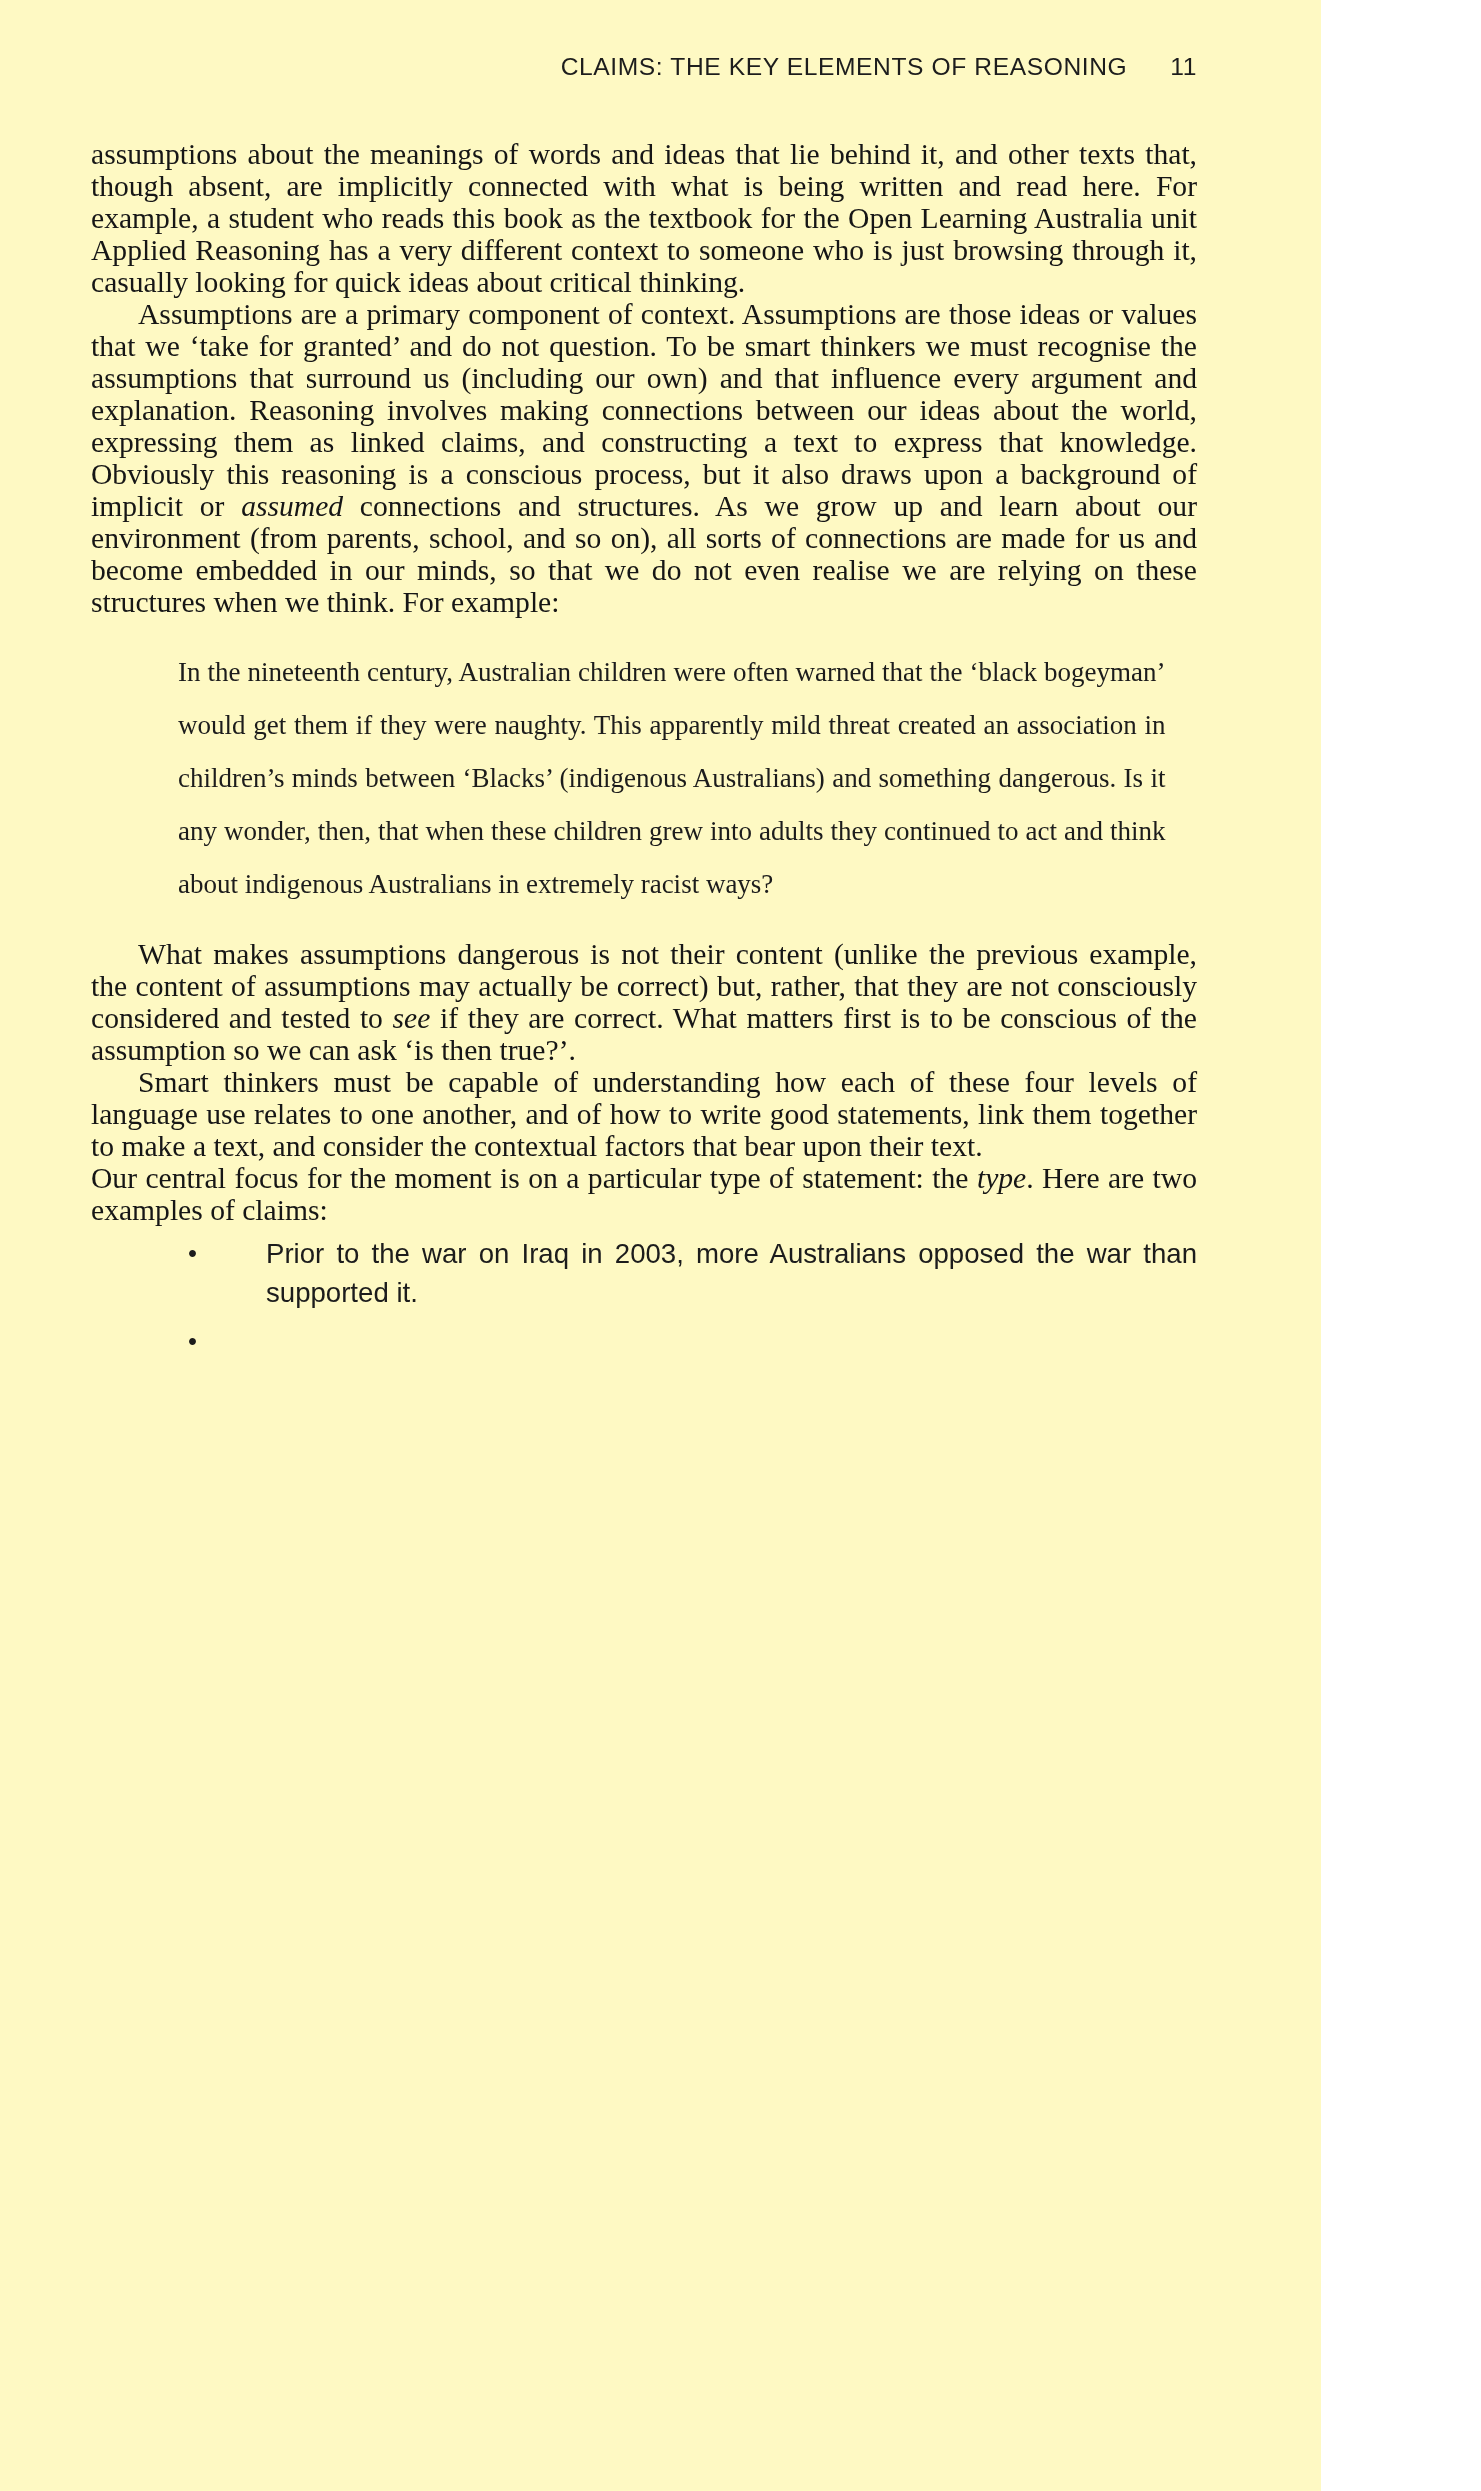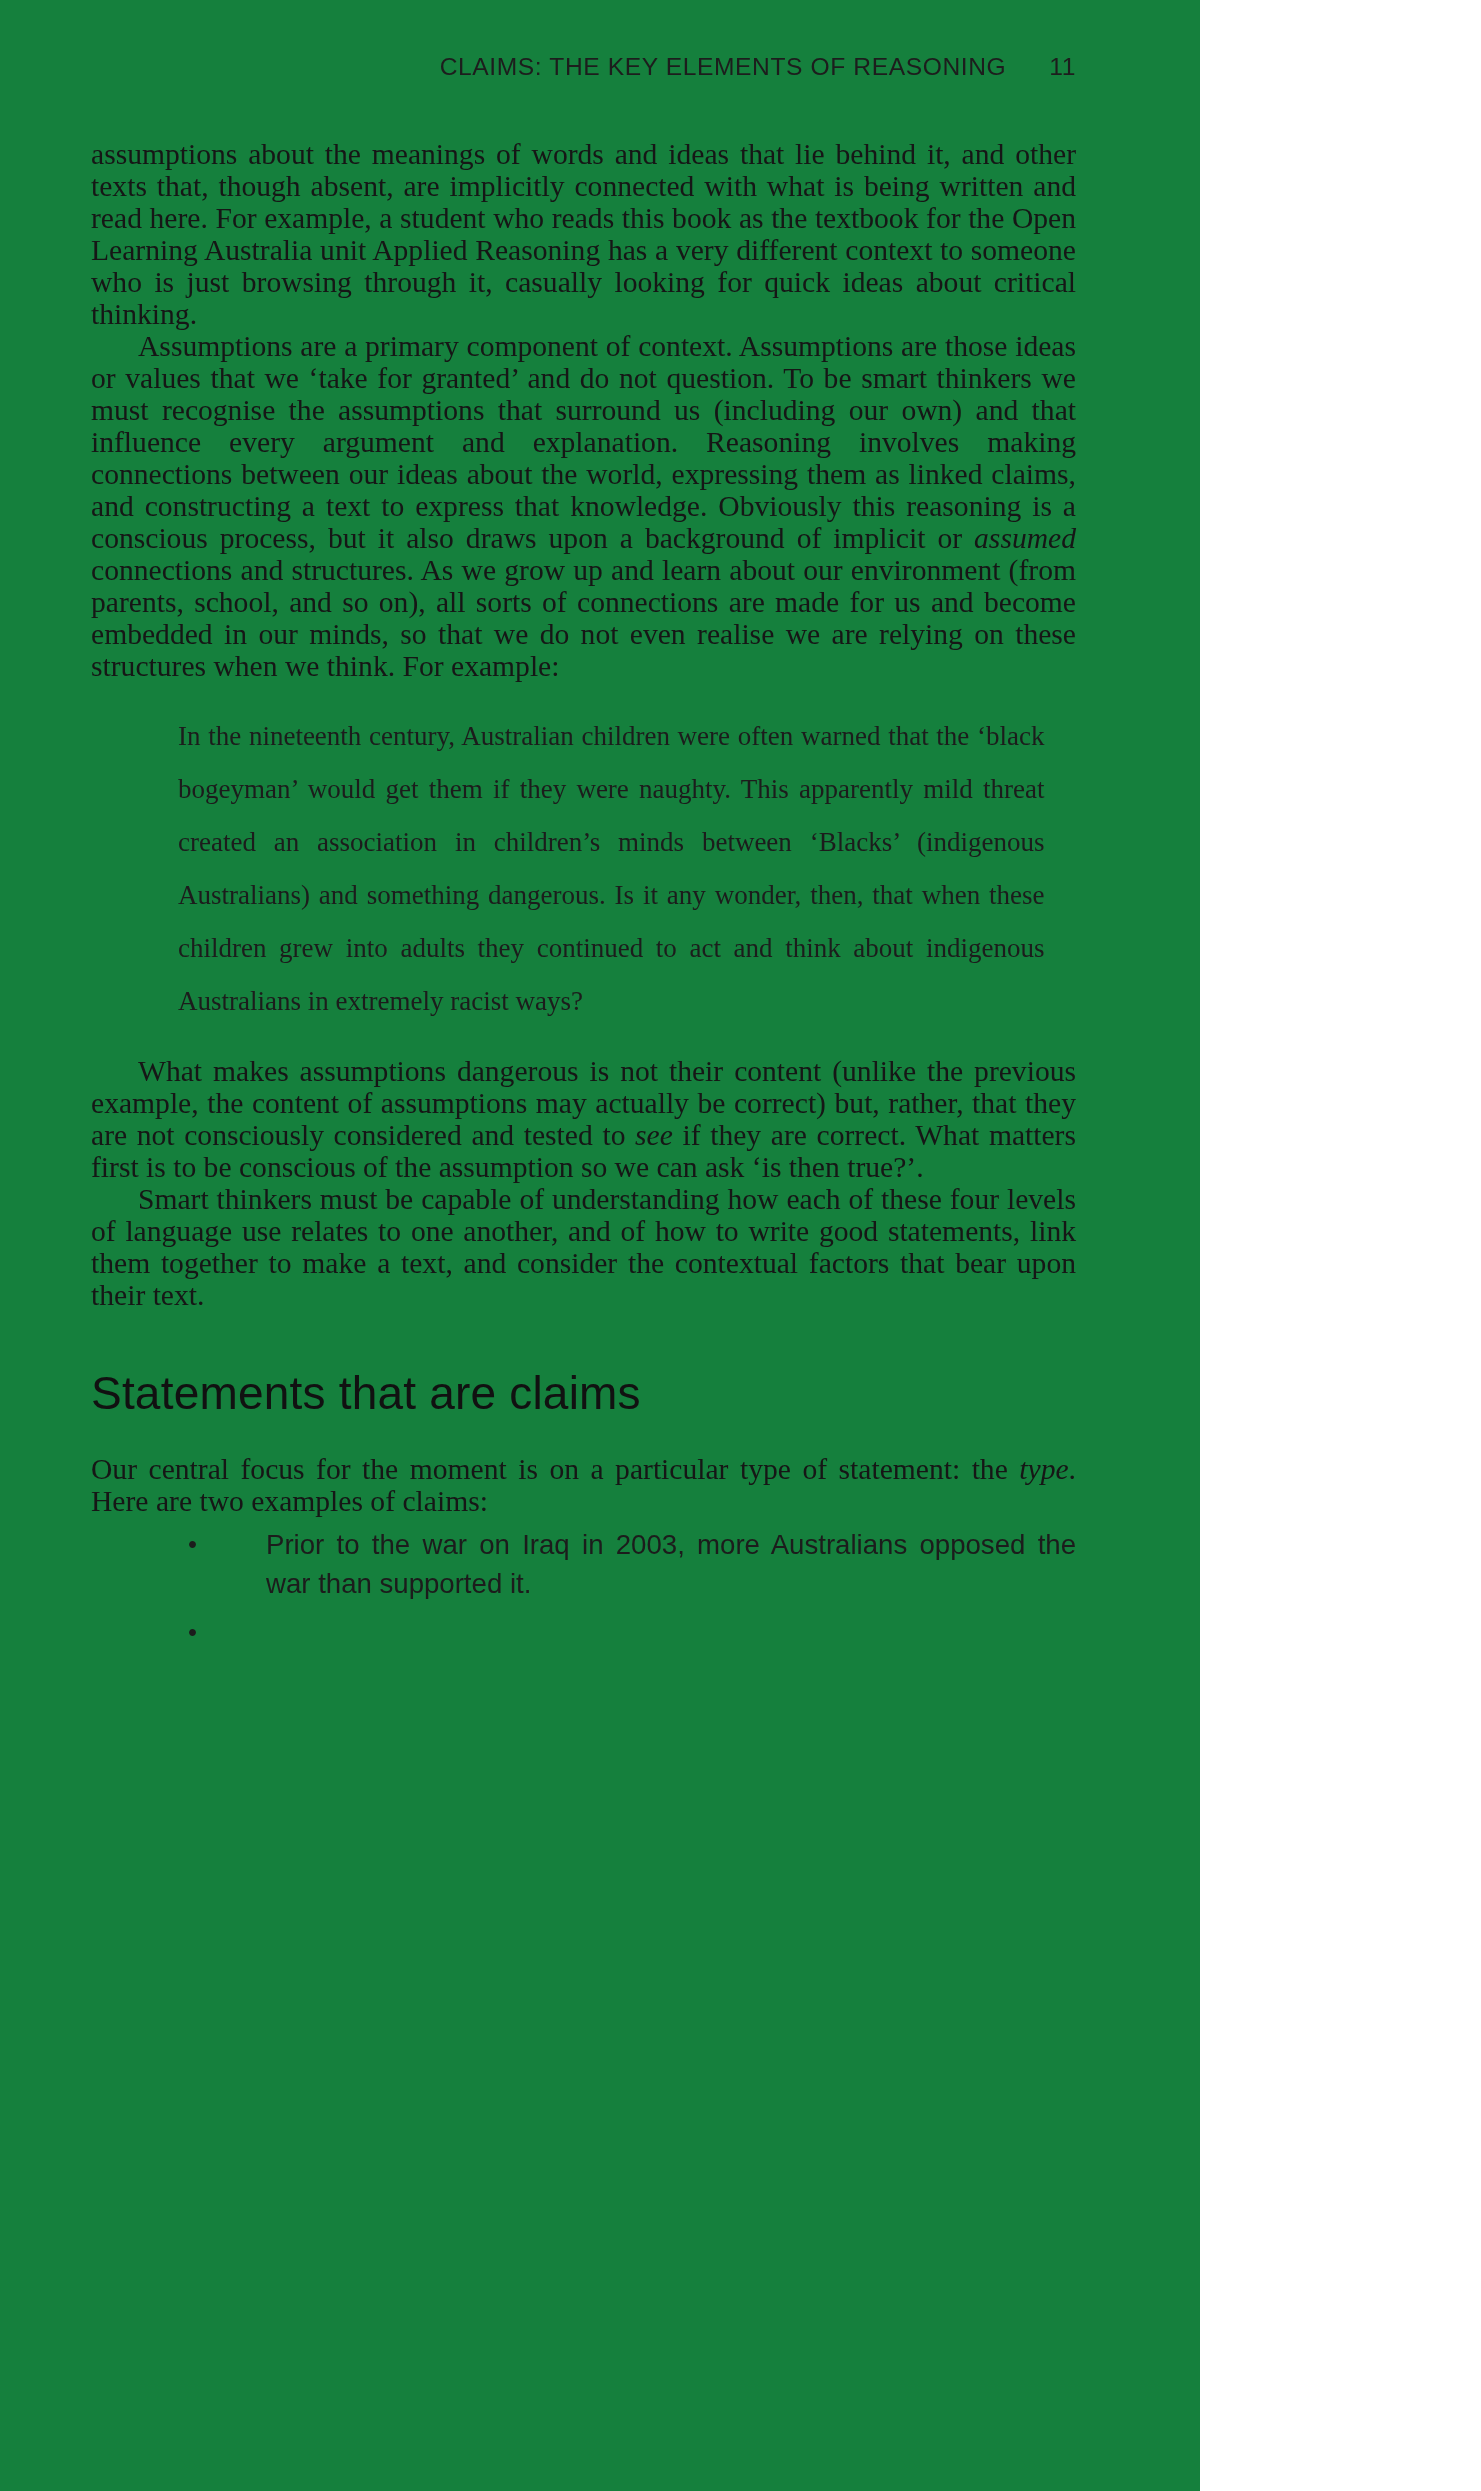--- a/index.html
+++ b/index.html
@@ -1,23 +1,23 @@
 <!DOCTYPE html>
 <html><head>
 <meta charset="utf-8">
 <style>
   html, body {
     margin: 0;
     padding: 0;
     background: #ffffff;
   }
   .page {
-    width: 1200px;
+    width: 1321px;
     height: 2491px;
-    background: #15803d;
+    background: #fef9c3;
     box-sizing: border-box;
     padding: 53px 124px 0 91px;
     font-family: "Liberation Serif", serif;
     color: #161616;
     position: relative;
     overflow: hidden;
   }
   .running-head {
     display: flex;
     justify-content: flex-end;
@@ -93,21 +93,20 @@
   <p class="body-par">assumptions about the meanings of words and ideas that lie behind it, and other texts that, though absent, are implicitly connected with what is being written and read here. For example, a student who reads this book as the textbook for the Open Learning Australia unit Applied Reasoning has a very different context to someone who is just browsing through it, casually looking for quick ideas about critical thinking.</p>
 
   <p class="body-par indent"><span>Assumptions are a primary component of context. Assumptions are those ideas or values that we ‘take for granted’ and do not question. To be smart thinkers we must recognise the assumptions that surround us (including our own) and that influence every argument and explanation. Reasoning involves making connections between our ideas about the world, expressing them as linked claims, and constructing a text to express that knowledge. Obviously this reasoning is a conscious process, but it also draws upon a background of implicit or </span><em>assumed</em><span> connections and structures. As we grow up and learn about our environment (from parents, school, and so on), all sorts of connections are made for us and become embedded in our minds, so that we do not even realise we are relying on these structures when we think. For example:</span></p>
 
   <blockquote class="quote">In the nineteenth century, Australian children were often warned that the ‘black bogeyman’ would get them if they were naughty. This apparently mild threat created an association in children’s minds between ‘Blacks’ (indigenous Australians) and something dangerous. Is it any wonder, then, that when these children grew into adults they continued to act and think about indigenous Australians in extremely racist ways?</blockquote>
 
   <p class="body-par indent"><span>What makes assumptions dangerous is not their content (unlike the previous example, the content of assumptions may actually be correct) but, rather, that they are not consciously considered and tested to </span><em>see</em><span> if they are correct. What matters first is to be conscious of the assumption so we can ask ‘is then true?’.</span></p>
 
   <p class="body-par indent">Smart thinkers must be capable of understanding how each of these four levels of language use relates to one another, and of how to write good statements, link them together to make a text, and consider the contextual factors that bear upon their text.</p>
 
-  <h1 class="section-heading">Statements that are claims</h1>
 
   <p class="body-par"><span>Our central focus for the moment is on a particular type of statement: the </span><em>type</em><span>. Here are two examples of claims:</span></p>
 
   <ul class="bullet-list">
     <li class="bullet-item">
       <span class="bullet-marker">•</span><span>Prior to the war on Iraq in 2003, more Australians opposed the war than supported it.</span>
     </li>
     <li class="bullet-item">
       <span class="bullet-marker">•</span>
     </li>

